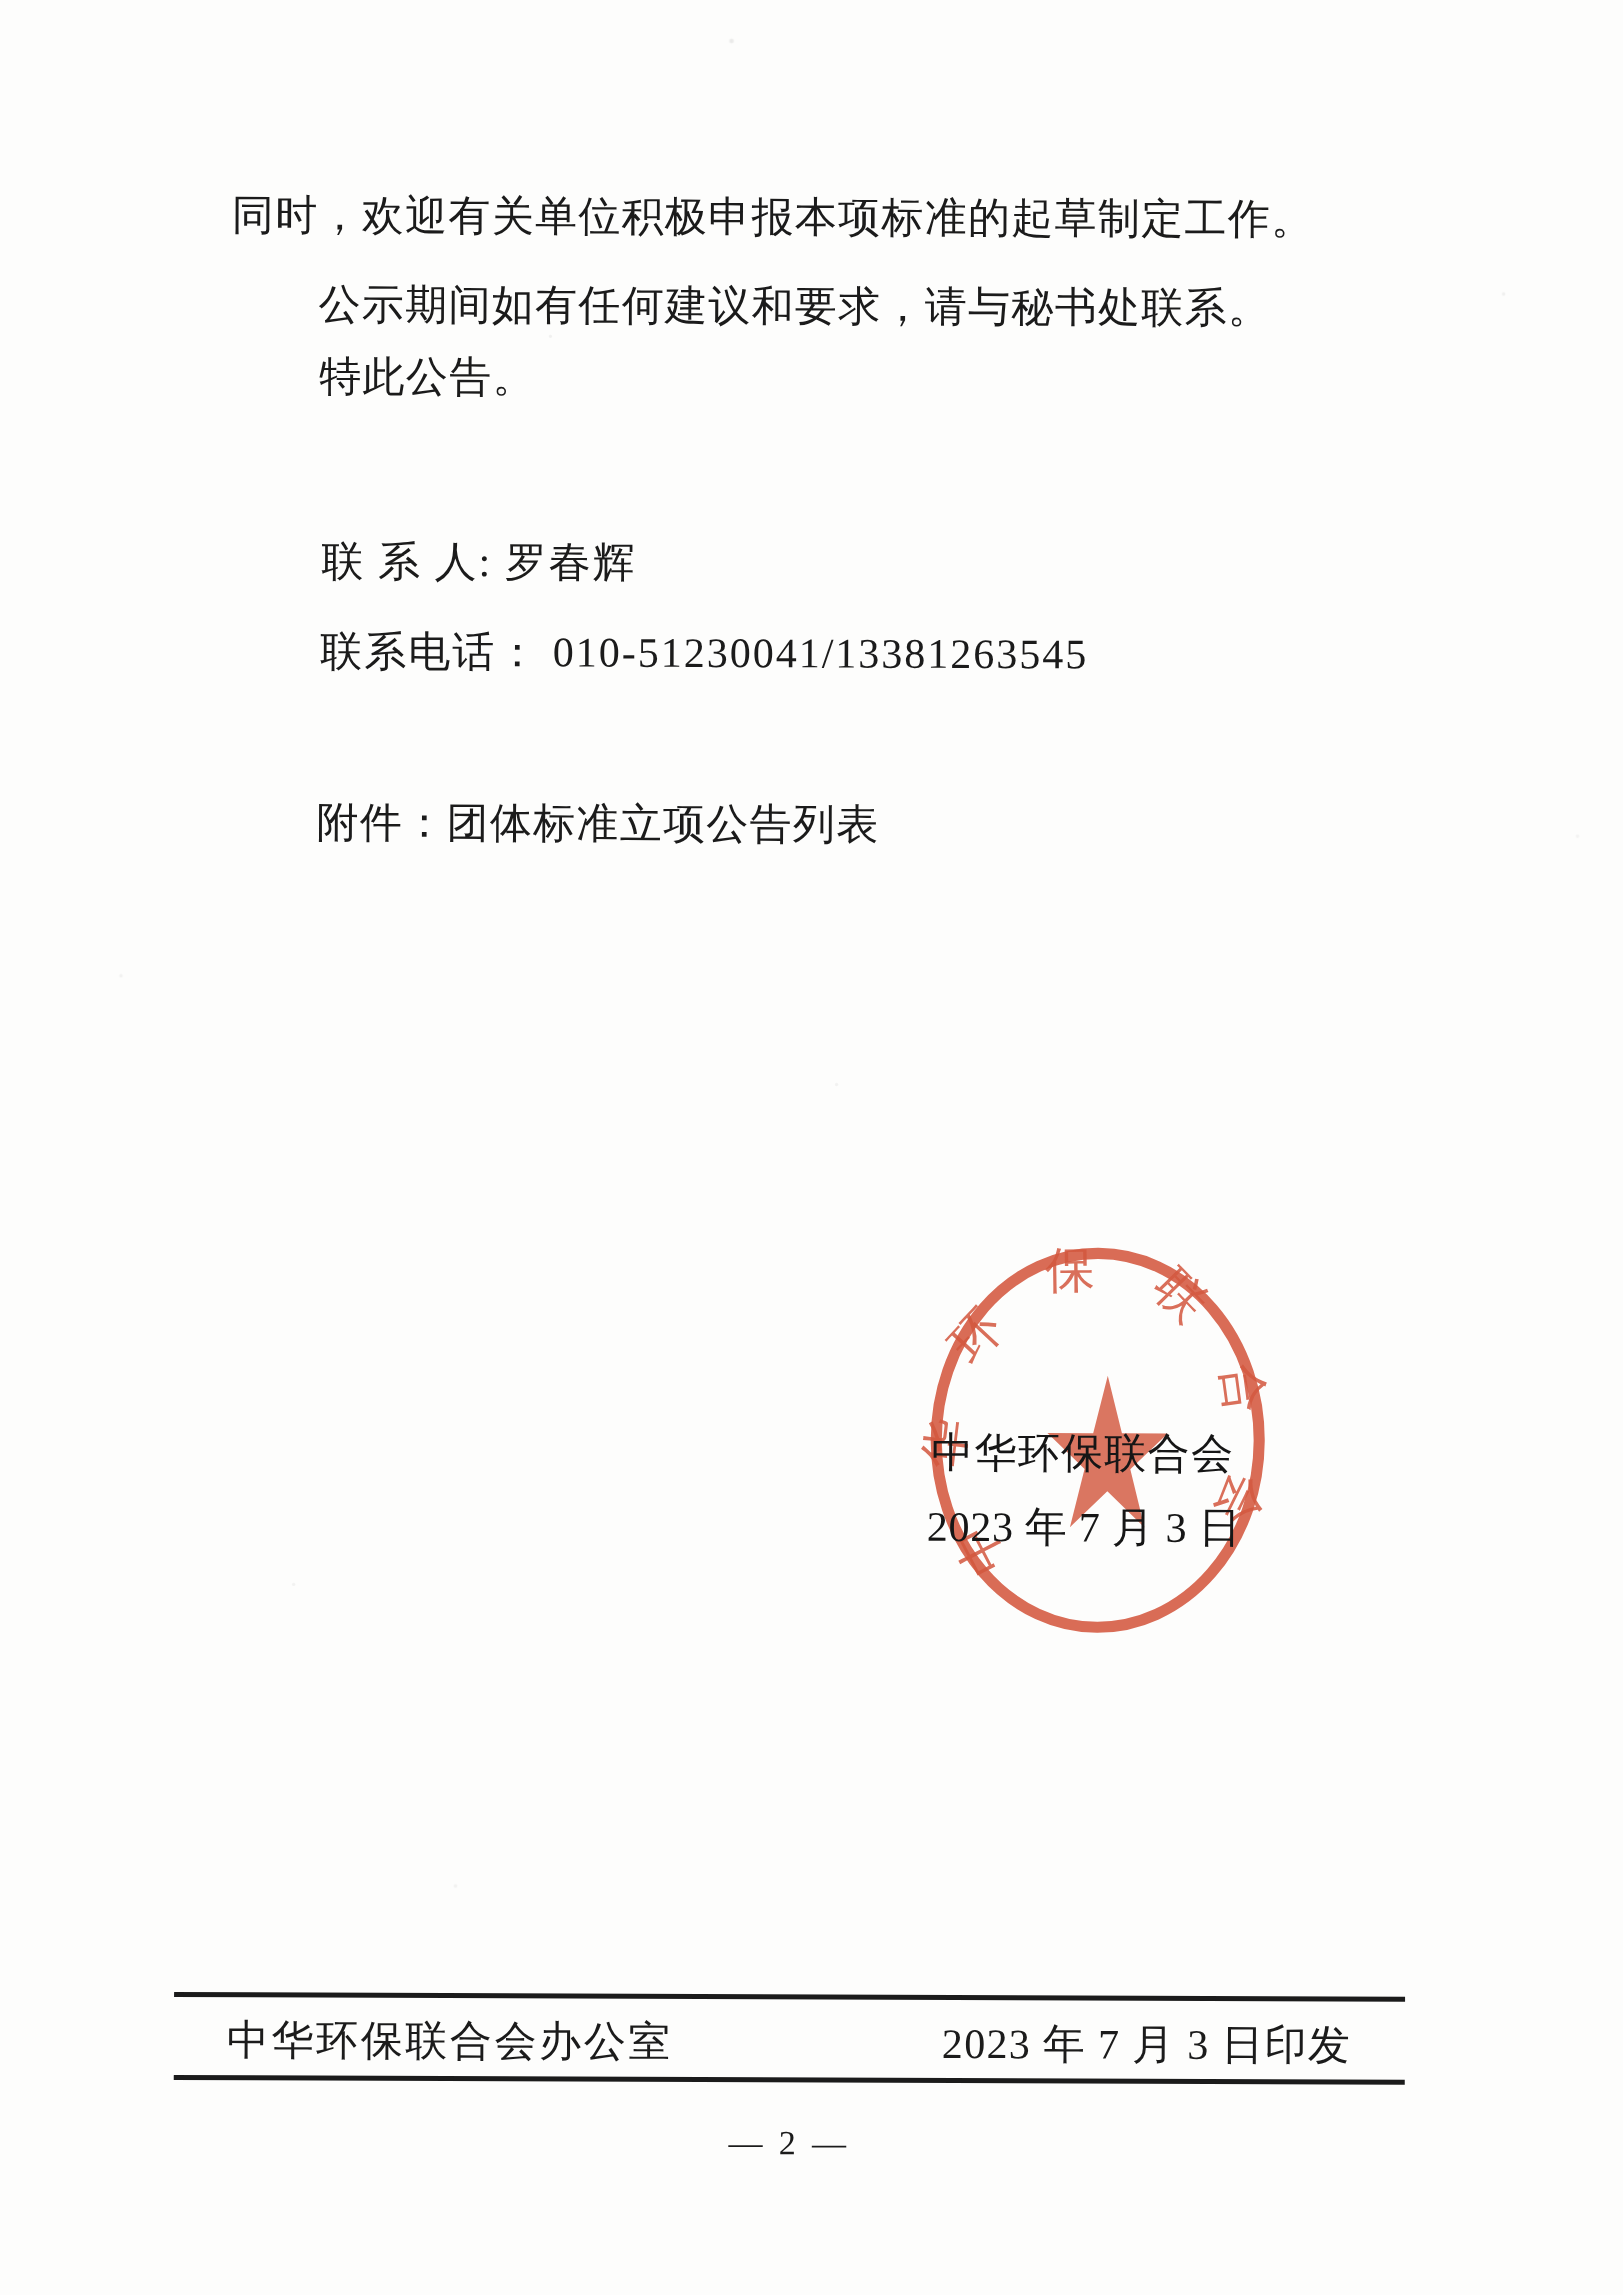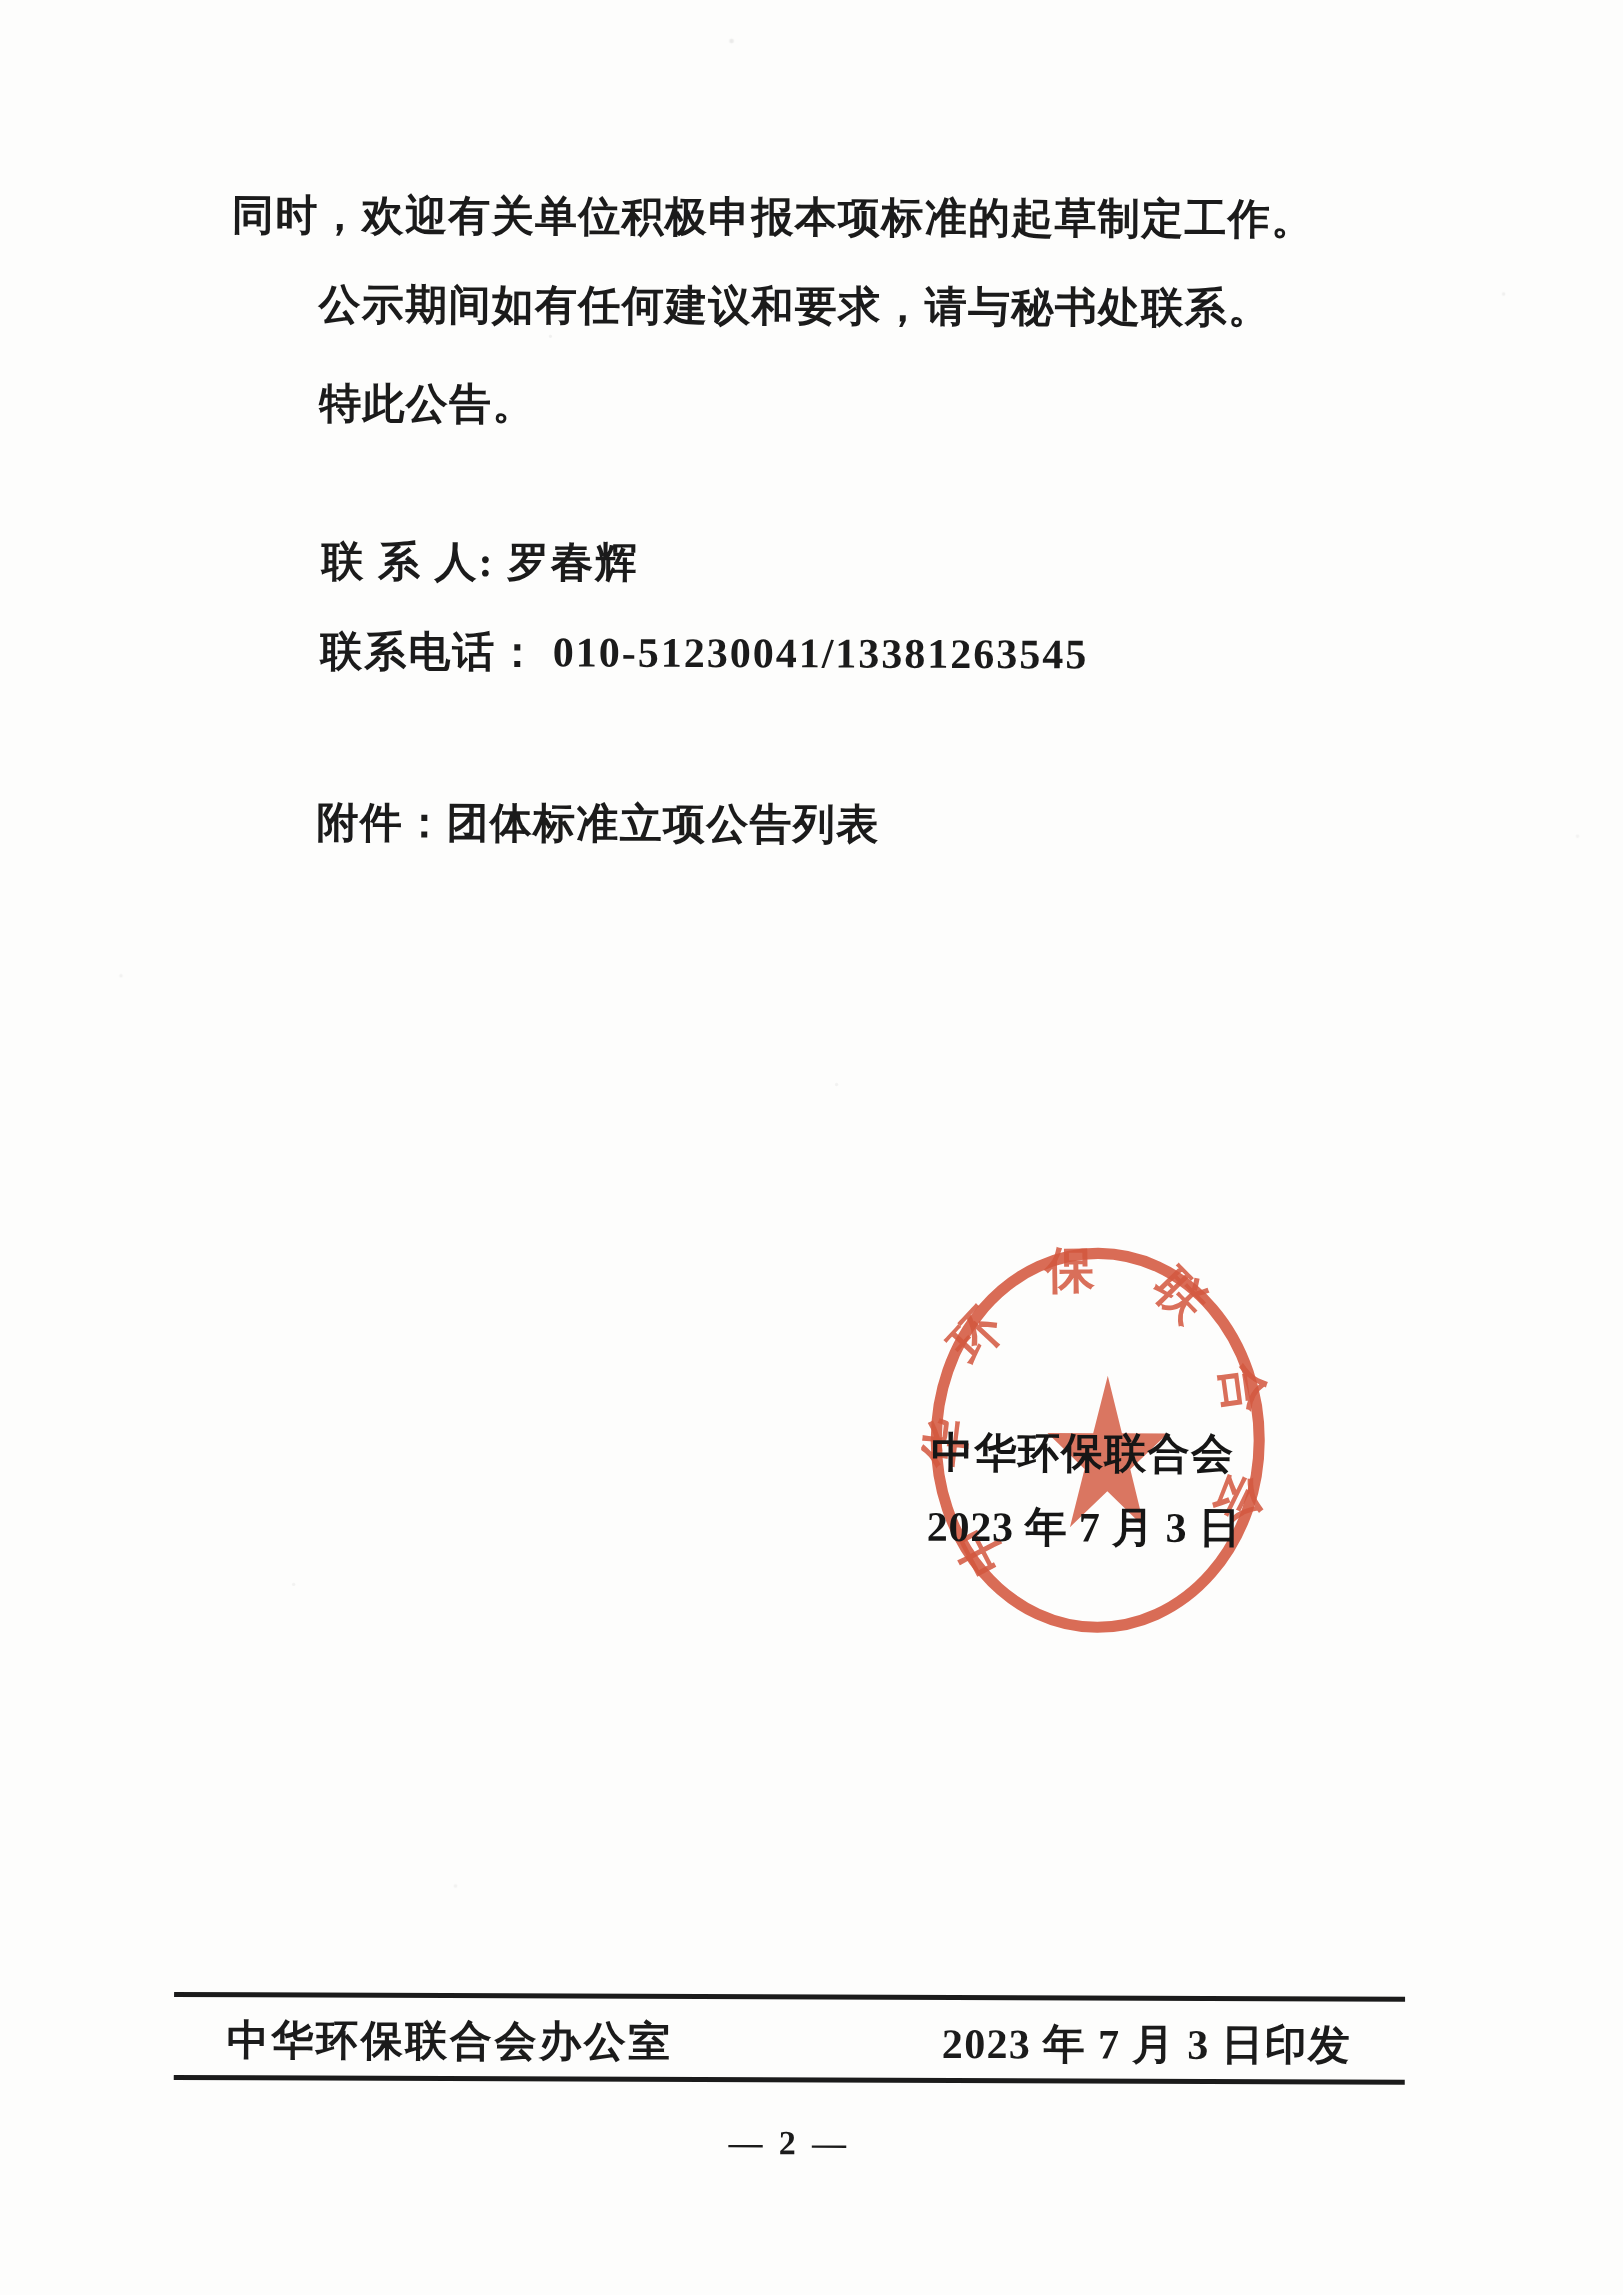--- a/index.html
+++ b/index.html
@@ -8,40 +8,39 @@
     background: #ffffff;
   }
   .page {
     position: relative;
     width: 1623px;
     height: 2295px;
     background: #fdfdfc;
     overflow: hidden;
     font-family: "Liberation Serif", "DejaVu Serif", serif;
     color: #1c1c1c;
-    font-weight: bold;
   }
   .page-inner {
     position: absolute;
     left: 0; top: 0;
     width: 100%; height: 100%;
     transform: rotate(0.22deg);
     transform-origin: 196px 196px;
   }
   .bodyline {
     position: absolute;
     font-size: 42px;
     letter-spacing: 1.3px;
     line-height: 46px;
     white-space: nowrap;
     color: #1b1b1b;
   }
   .l1 { left: 232px;  top: 192px; }
   .l2 { left: 319px;  top: 281px; }
-  .l3 { left: 320px;  top: 380px; }
+  .l3 { left: 320px;  top: 353px; }
   .l4 { left: 323px;  top: 538px; letter-spacing: 2px; }
   .l5 { left: 322px;  top: 628px; letter-spacing: 2px; }
   .l6 { left: 319px;  top: 799px; }
 
   
   .sig-org {
     position: absolute;
     left: 936px; top: 1422px;
     font-size: 42px;
     letter-spacing: 1.3px;

